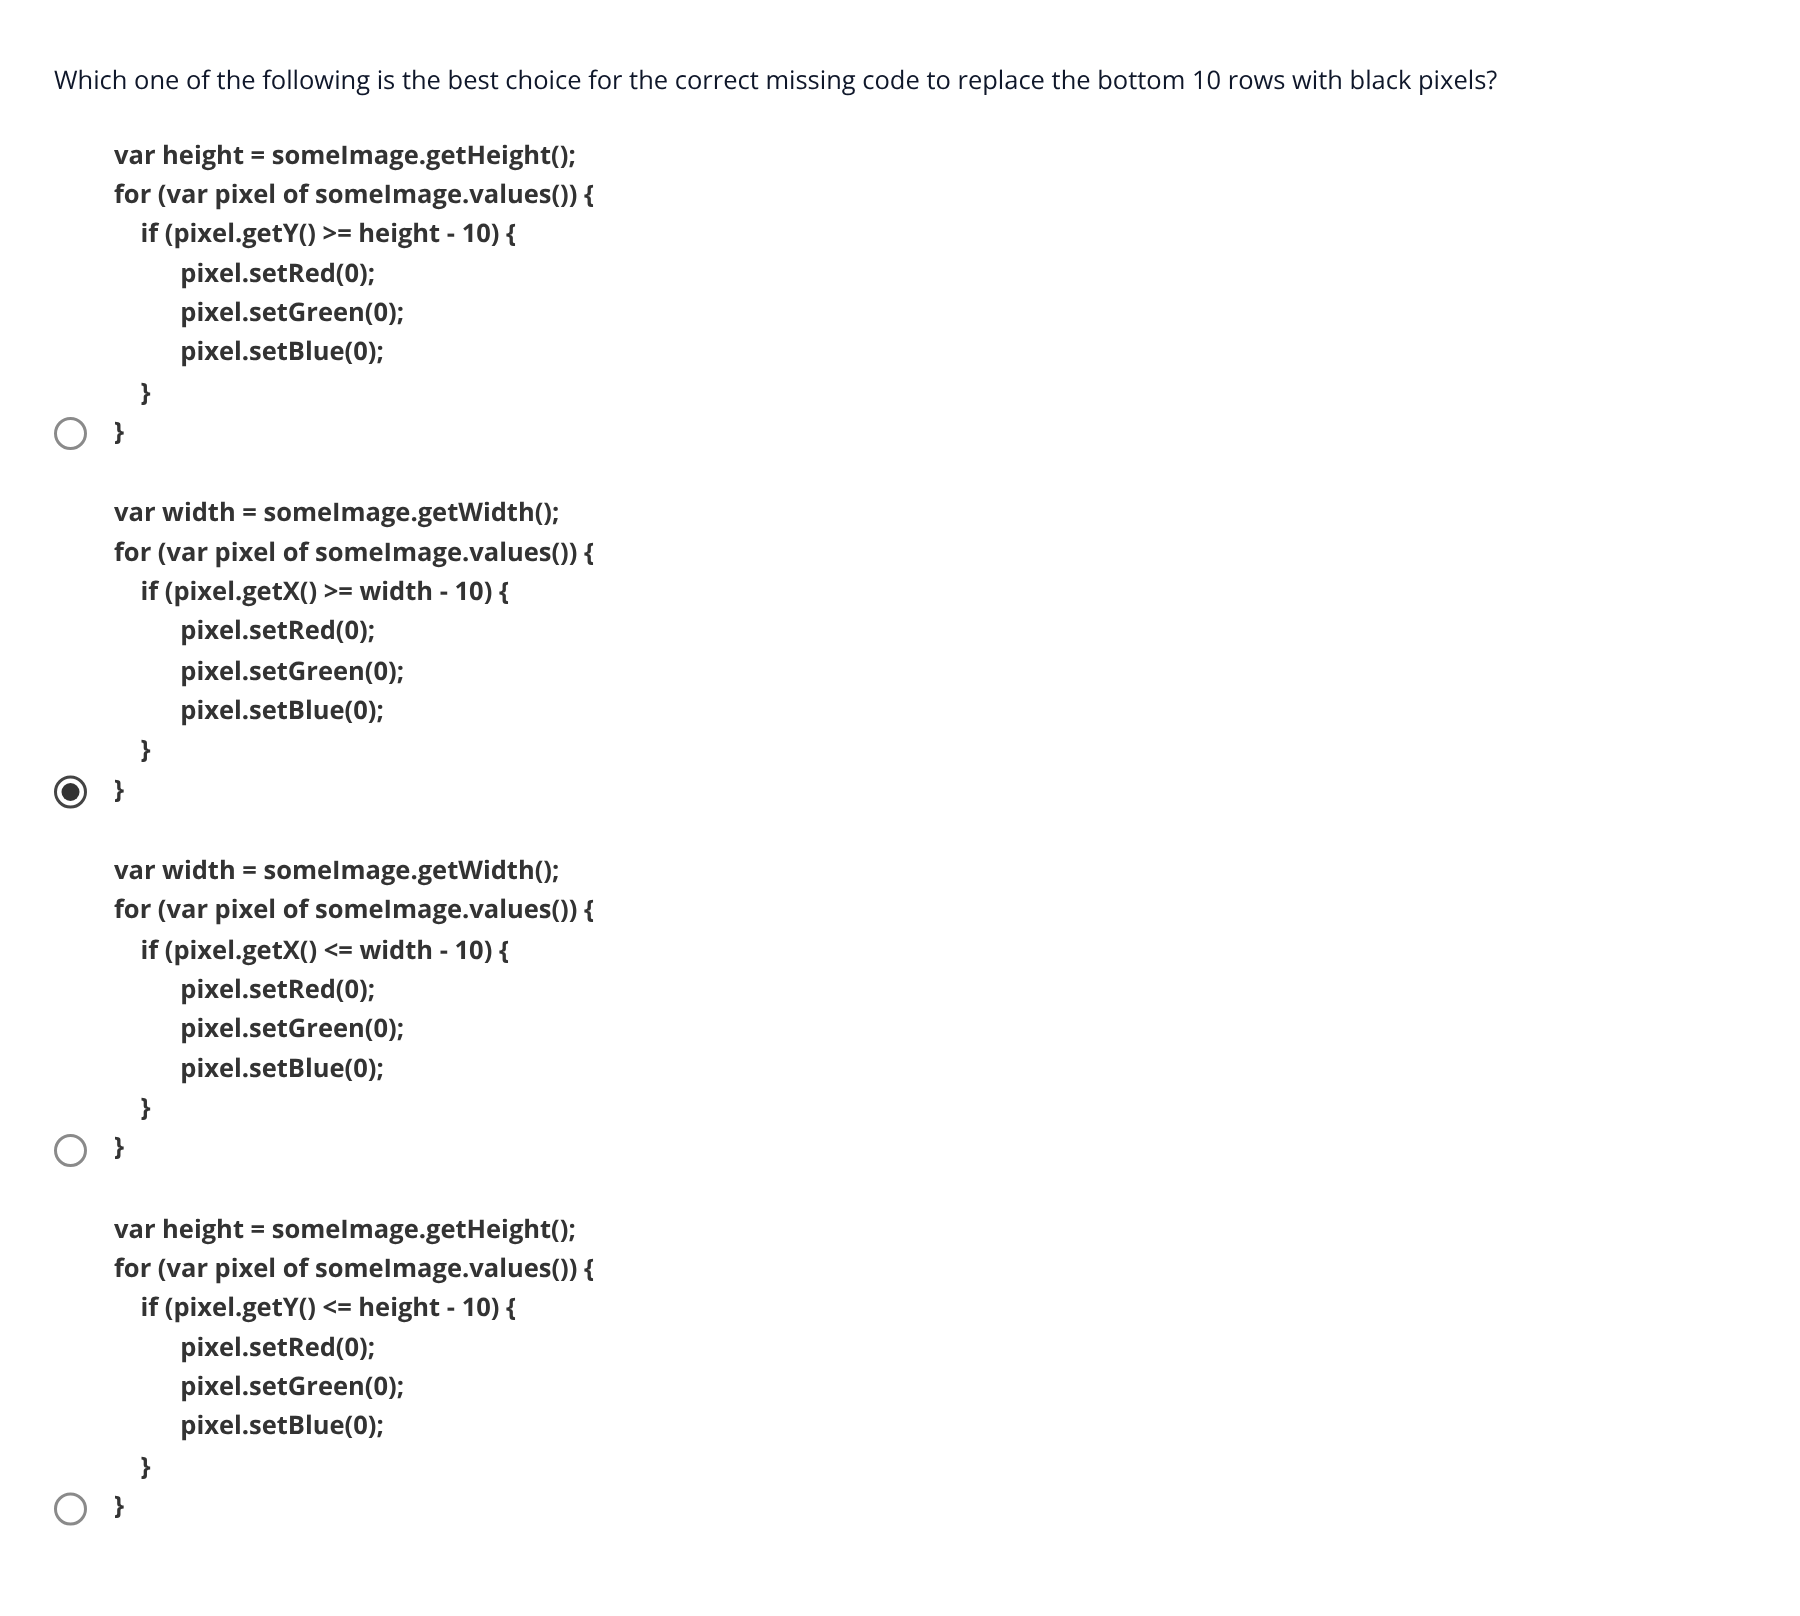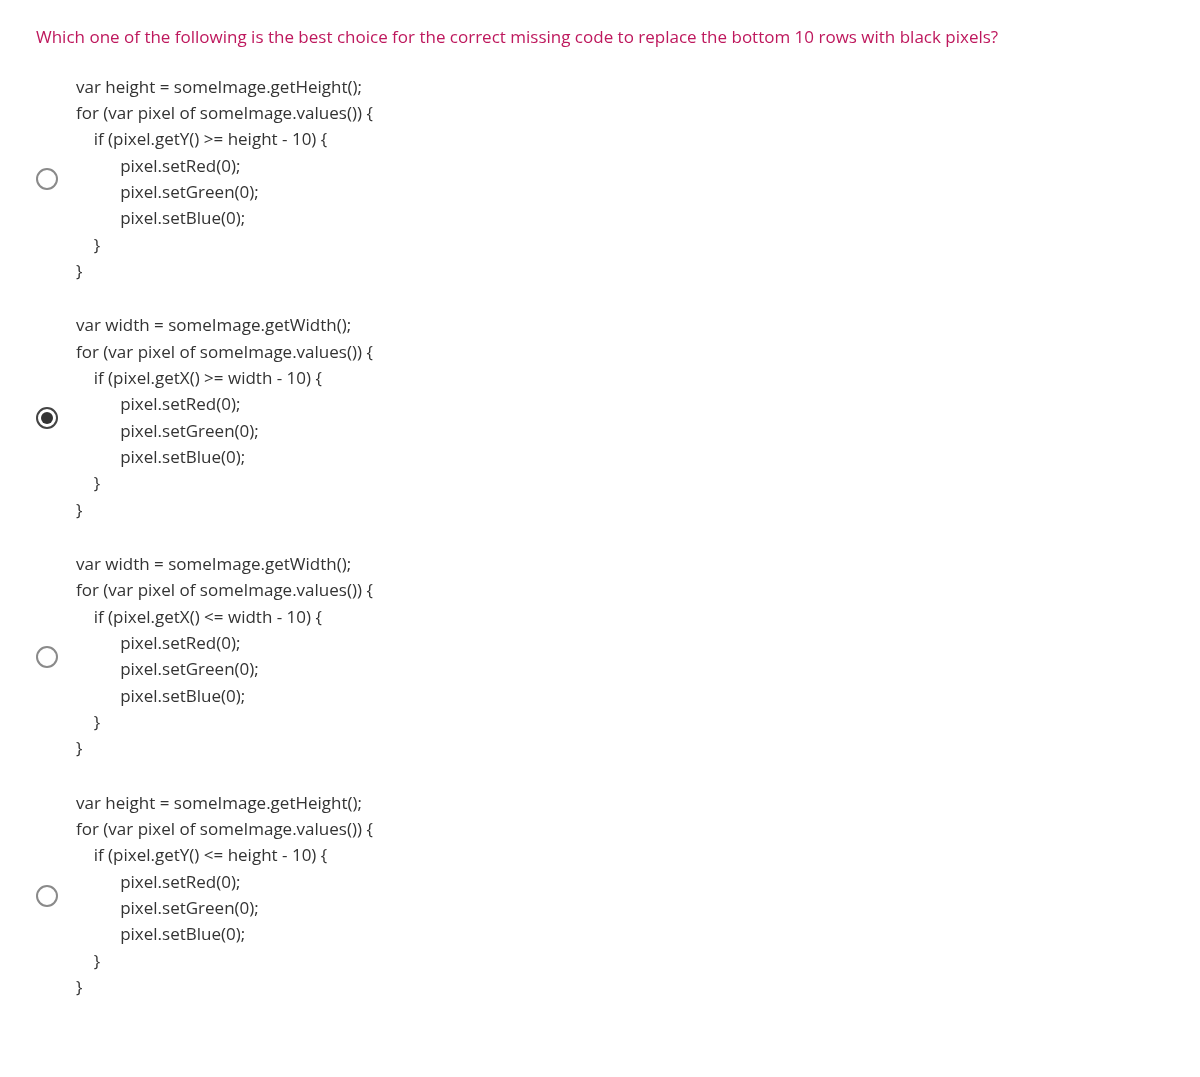--- a/index.html
+++ b/index.html
@@ -7,26 +7,28 @@
     font-family: "Open Sans", "Segoe UI", -apple-system, BlinkMacSystemFont, sans-serif;
     font-size: 17px;
     line-height: 1.5;
     color: #333;
     background: #fff;
     margin: 0;
     padding: 24px 36px;
   }
   .question-text {
     margin-bottom: 24px;
-    color: #be185d;
+    color: #0f172a;
+    margin-top: 16px;
   }
   .option {
     display: flex;
-    align-items: center;
+    align-items: flex-end;
     margin-bottom: 28px;
+    font-weight: bold;
   }
   .radio {
     flex-shrink: 0;
     width: 22px;
     height: 22px;
     border: 2px solid #8a8a8a;
     border-radius: 50%;
     margin-right: 18px;
     margin-top: 1px;
     display: flex;

